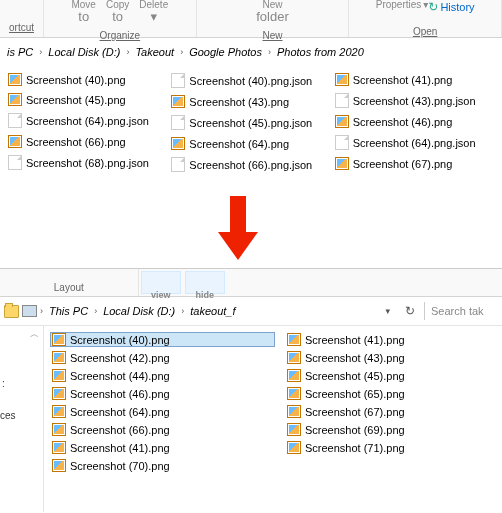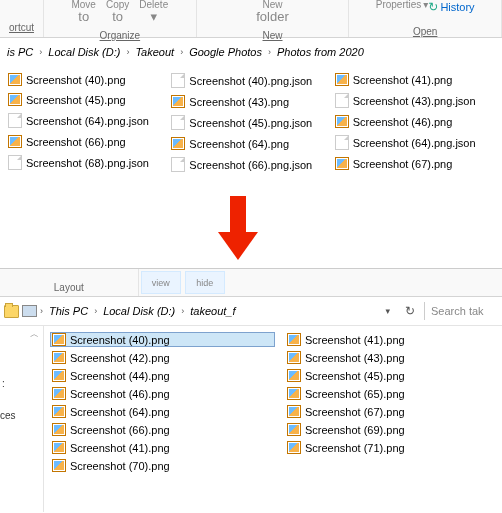--- a/index.html
+++ b/index.html
@@ -42,21 +42,21 @@
   
   
   .red-arrow { position: absolute; left: 218px; top: 196px; width: 40px; height: 66px; pointer-events:none; }
   .red-arrow .shaft { position:absolute; left:12px; top:0; width:16px; height:38px; background:#e20; }
   .red-arrow .head { position:absolute; left:0; top:36px; width:0; height:0; border-left:20px solid transparent; border-right:20px solid transparent; border-top:28px solid #e20; }
   
   
   .lower { position:absolute; top:268px; left:0; right:0; bottom:0; border-top:1px solid #ccc; background:#fff; }
   .lower-ribbon { height:28px; border-bottom:1px solid #d4d4d4; background:#f9f9f9; display:flex; }
   .lower-ribbon .grp { flex:1; border-right:1px solid #e4e4e4; display:flex; align-items:flex-end; justify-content:center; font-size:10px; color:#666; padding-bottom:3px; }
-  .lower-ribbon .tiny { flex:0 0 40px; display:flex; align-items:flex-start; justify-content:center; font-size:9px; color:#888; padding-top:6px; border:1px solid #d4eaff; background:#eaf4ff; margin:2px; }
+  .lower-ribbon .tiny { flex:0 0 40px; display:flex; align-items:flex-start; justify-content:center; font-size:9px; color:#888; padding-top:18px; border:1px solid #d4eaff; background:#eaf4ff; margin:2px;font-weight:bold; }
   
   .lower-path { display:flex; align-items:center; padding:5px 4px; gap:3px; border-bottom:1px solid #e4e4e4; }
   .lower-path .addr { flex:1; display:flex; align-items:center; gap:3px; }
   .lower-path .dropdown { color:#555; font-size:9px; padding:0 6px; }
   .lower-path .refresh { color:#555; font-size:12px; padding:0 6px; }
   .search { border-left:1px solid #ccc; padding:3px 6px; color:#888; font-size:11px; width:74px; overflow:hidden; white-space:nowrap; }
   
   .lower-body { display:flex; height:calc(100% - 28px - 30px); }
   .lower-side { width:44px; border-right:1px solid #e4e4e4; position:relative; font-size:10px; color:#333; }
   .lower-side .scroll-up { position:absolute; top:2px; right:4px; font-size:9px; color:#888; }

